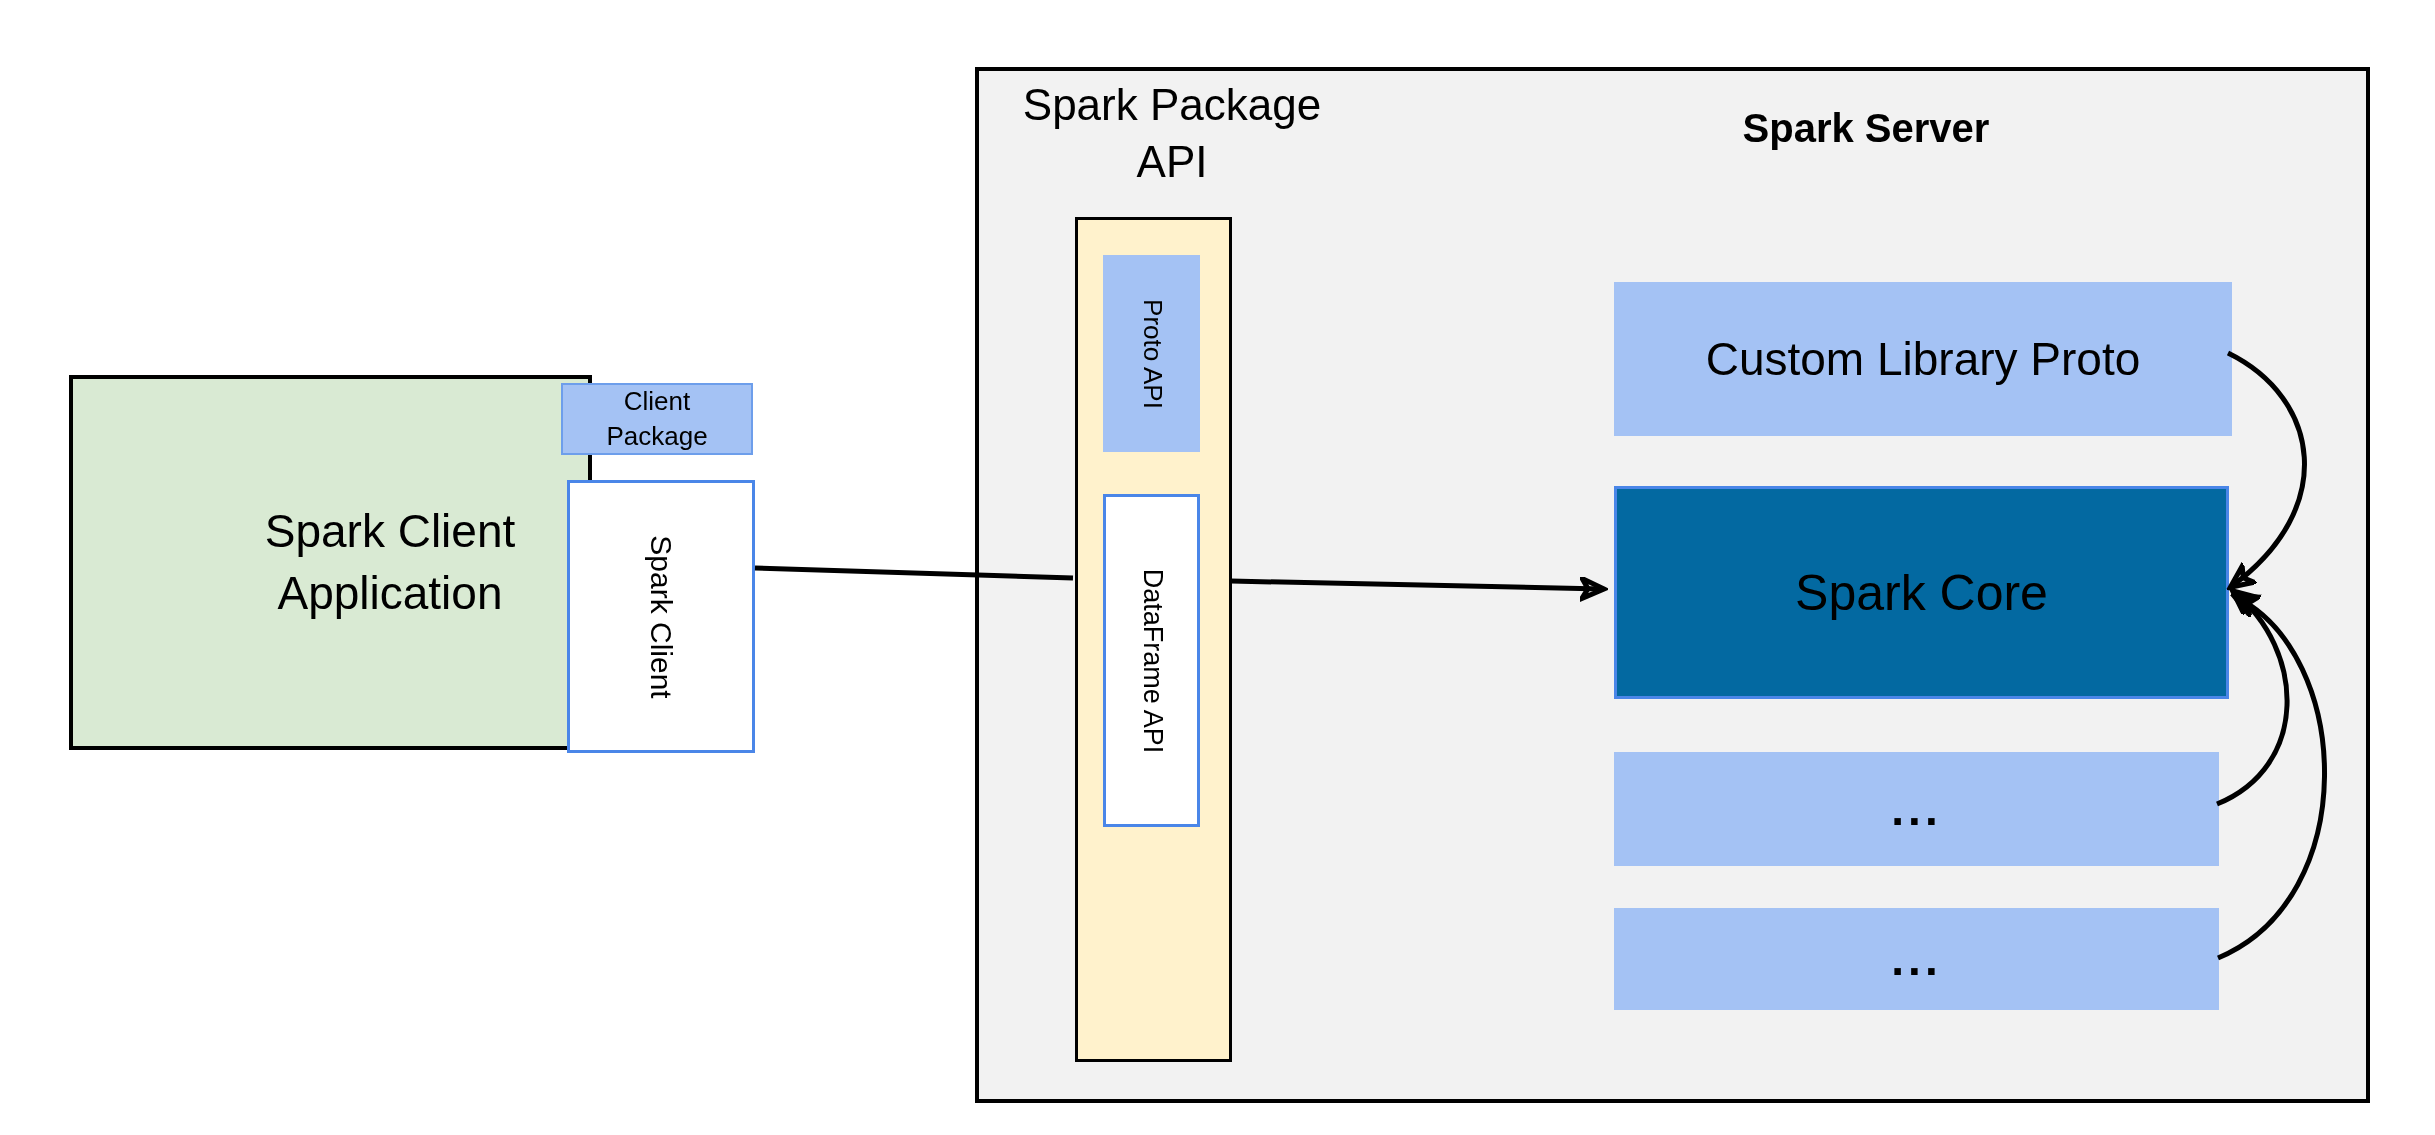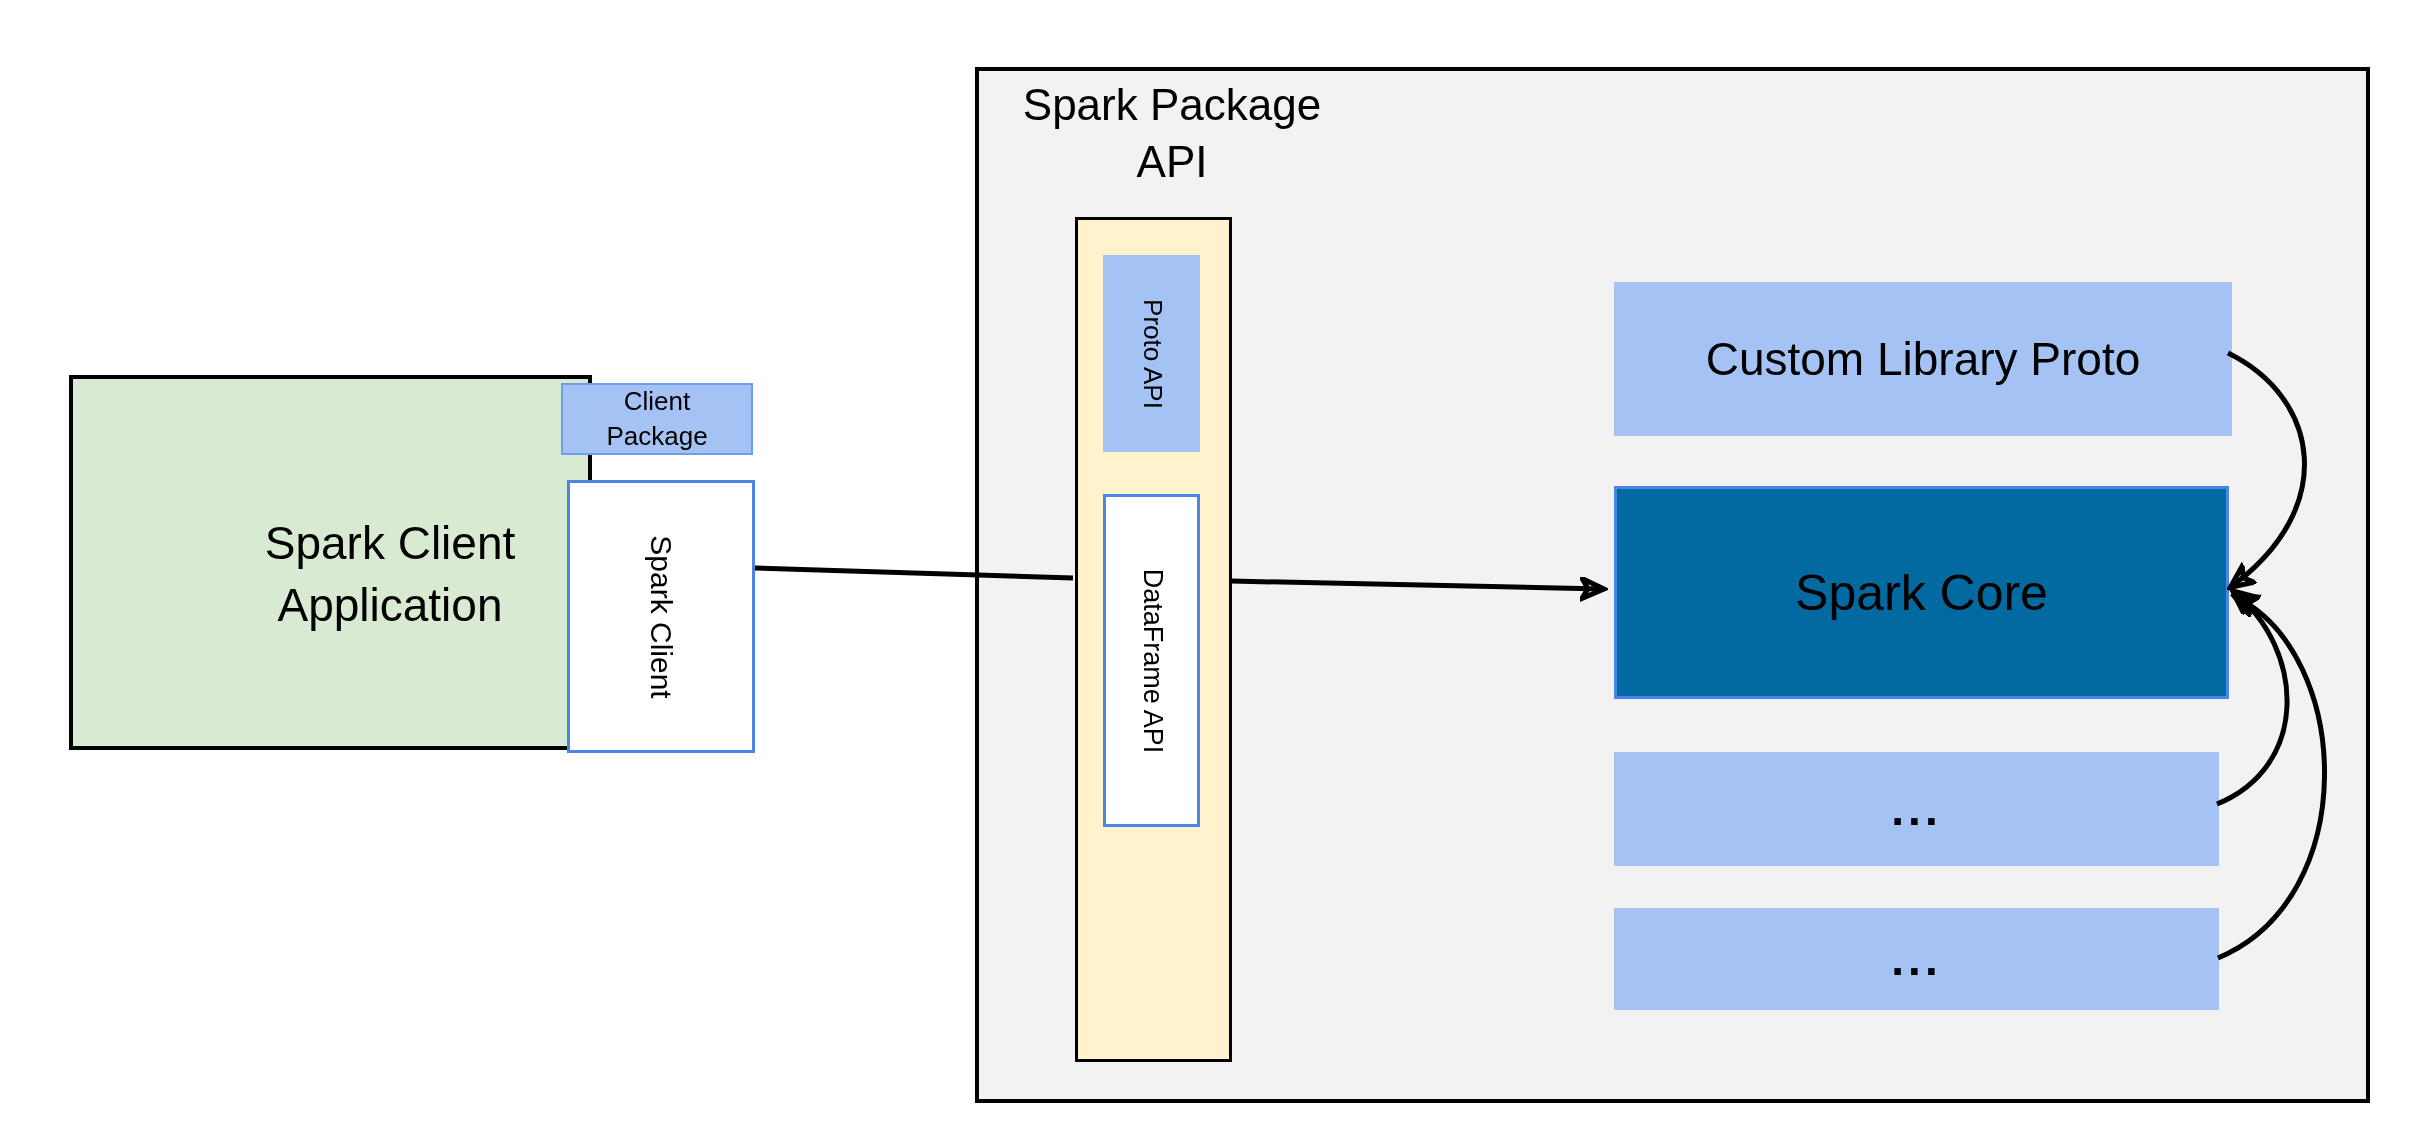--- a/index.html
+++ b/index.html
@@ -89,21 +89,21 @@
   .ellipsis-box.second { top: 837px; height: 102px; }
 
   
   .client-app-box {
     left: 69px; top: 375px; width: 523px; height: 375px;
     background: var(--green-fill);
     border: 4px solid var(--line-color);
   }
   .client-app-label {
     left: 240px; top: 500px; width: 300px;
-    font-size: 46px; line-height: 62px; text-align: center; margin-top: 12px;
+    font-size: 46px; line-height: 62px; text-align: center;
   }
   .client-package-box {
     left: 561px; top: 383px; width: 192px; height: 72px;
     background: var(--blue-fill);
     border: 2px solid var(--blue-border);
     display: flex; align-items: center; justify-content: center;
     text-align: center;
   }
   .client-package-box .inner {
     width: 140px; font-size: 26px; line-height: 35px;
@@ -125,20 +125,21 @@
 </style>
 </head>
 <body>
 
 <div class="canvas">
 
   <div class="abs server-container">
 
     <div class="abs connect-api-label">Spark Package API</div>
 
+    <div class="abs server-title">Spark Server</div>
 
 
     <div class="abs pipeline">
       <div class="abs proto-api-box">
         <span class="vlabel">Proto API</span>
       </div>
       <div class="abs dataframe-api-box">
         <span class="vlabel">DataFrame API</span>
       </div>
     </div>

